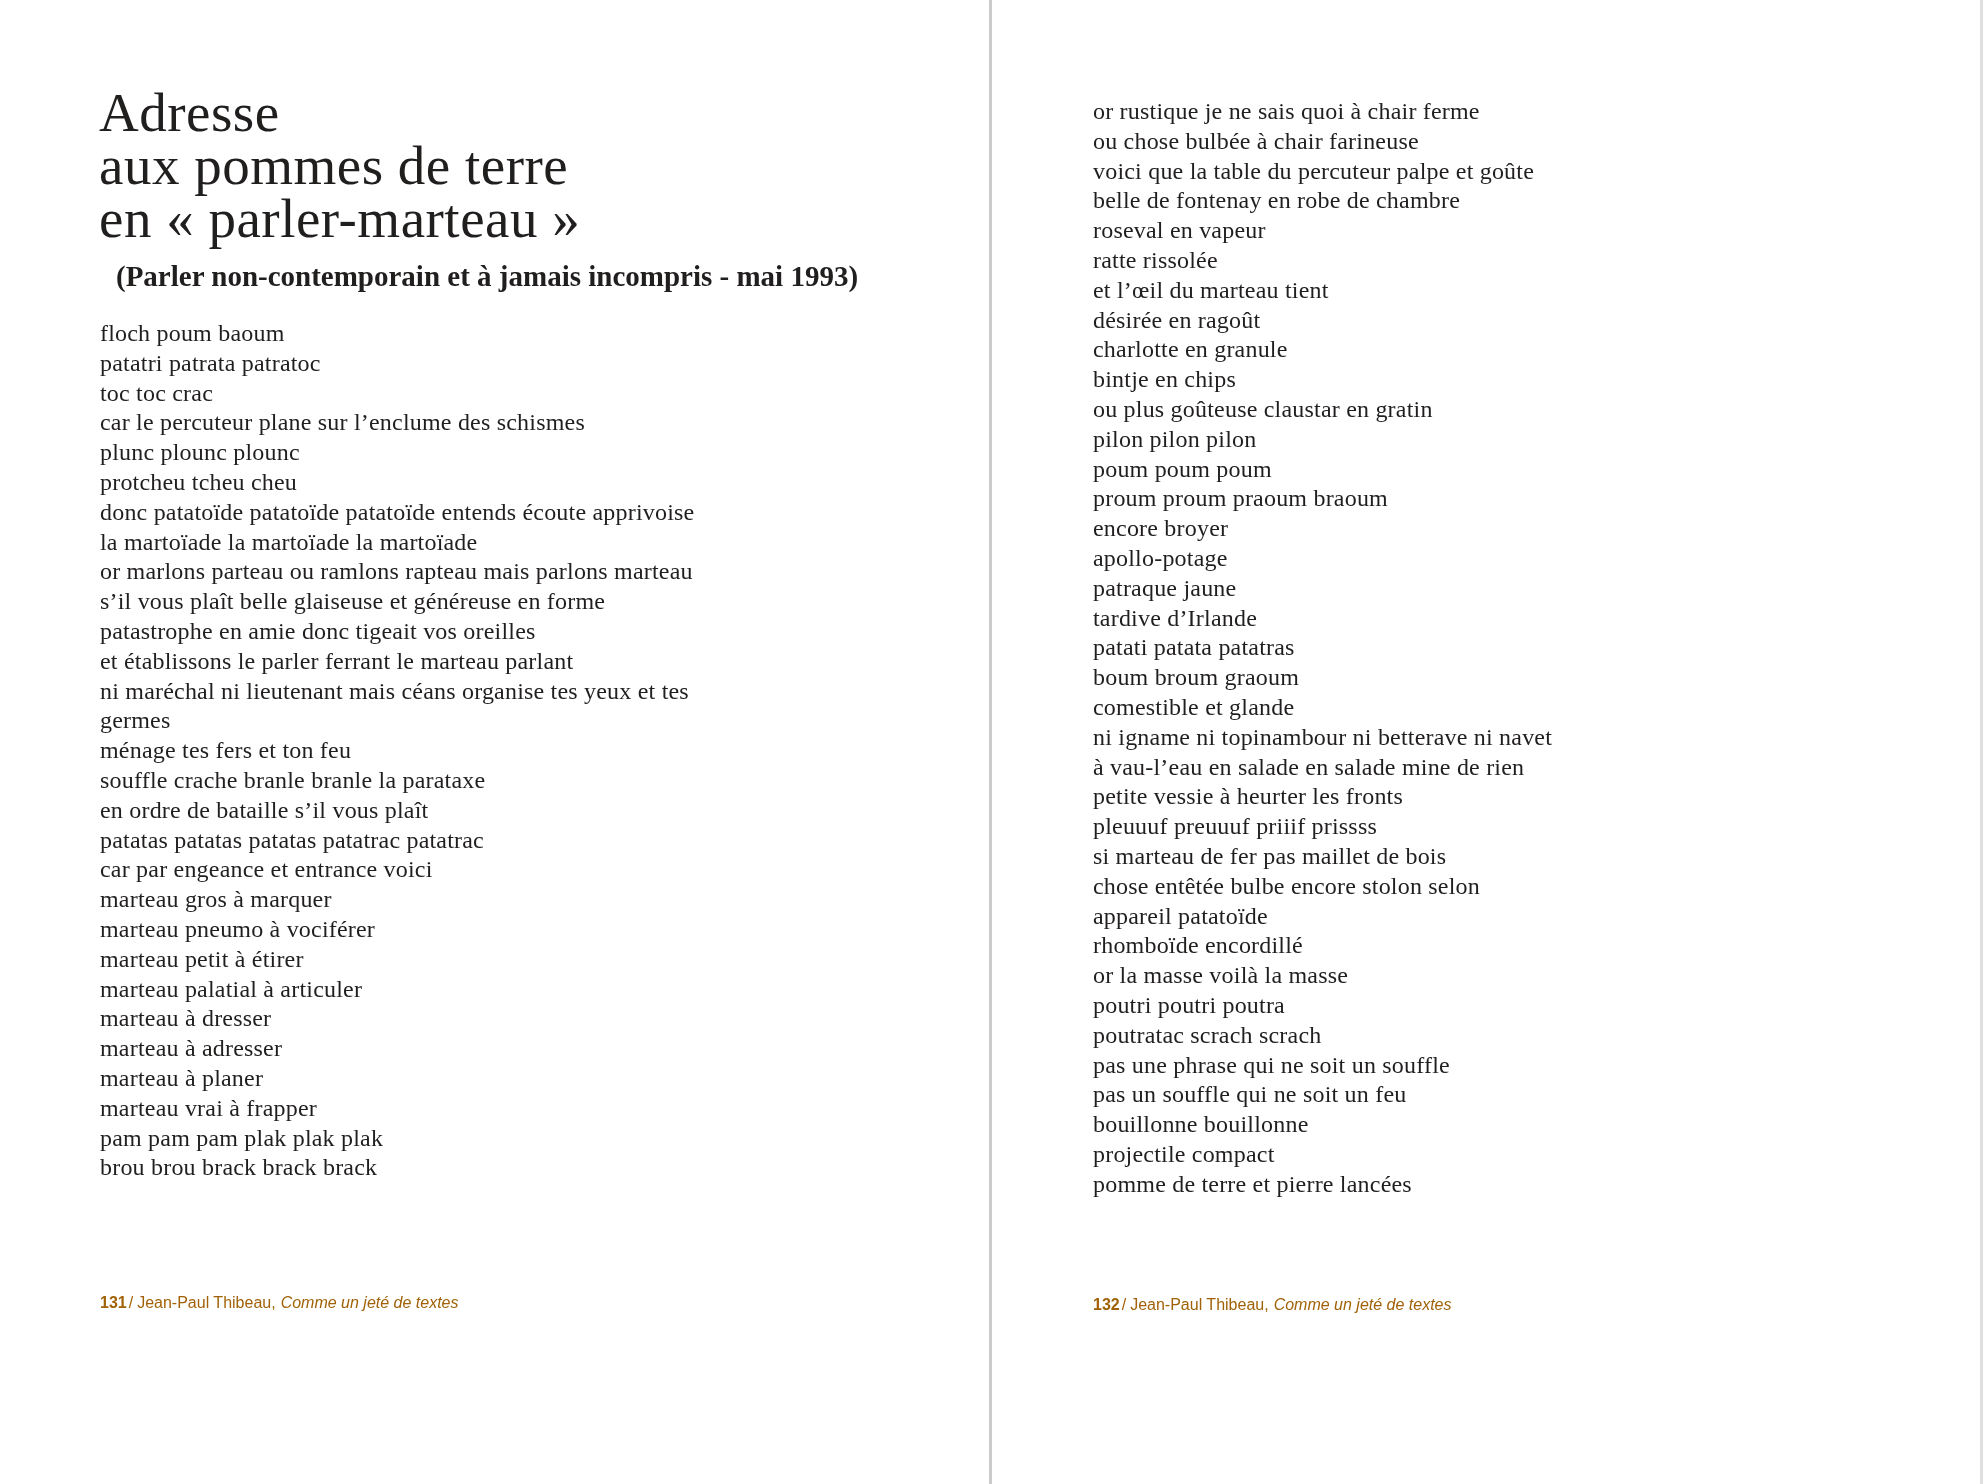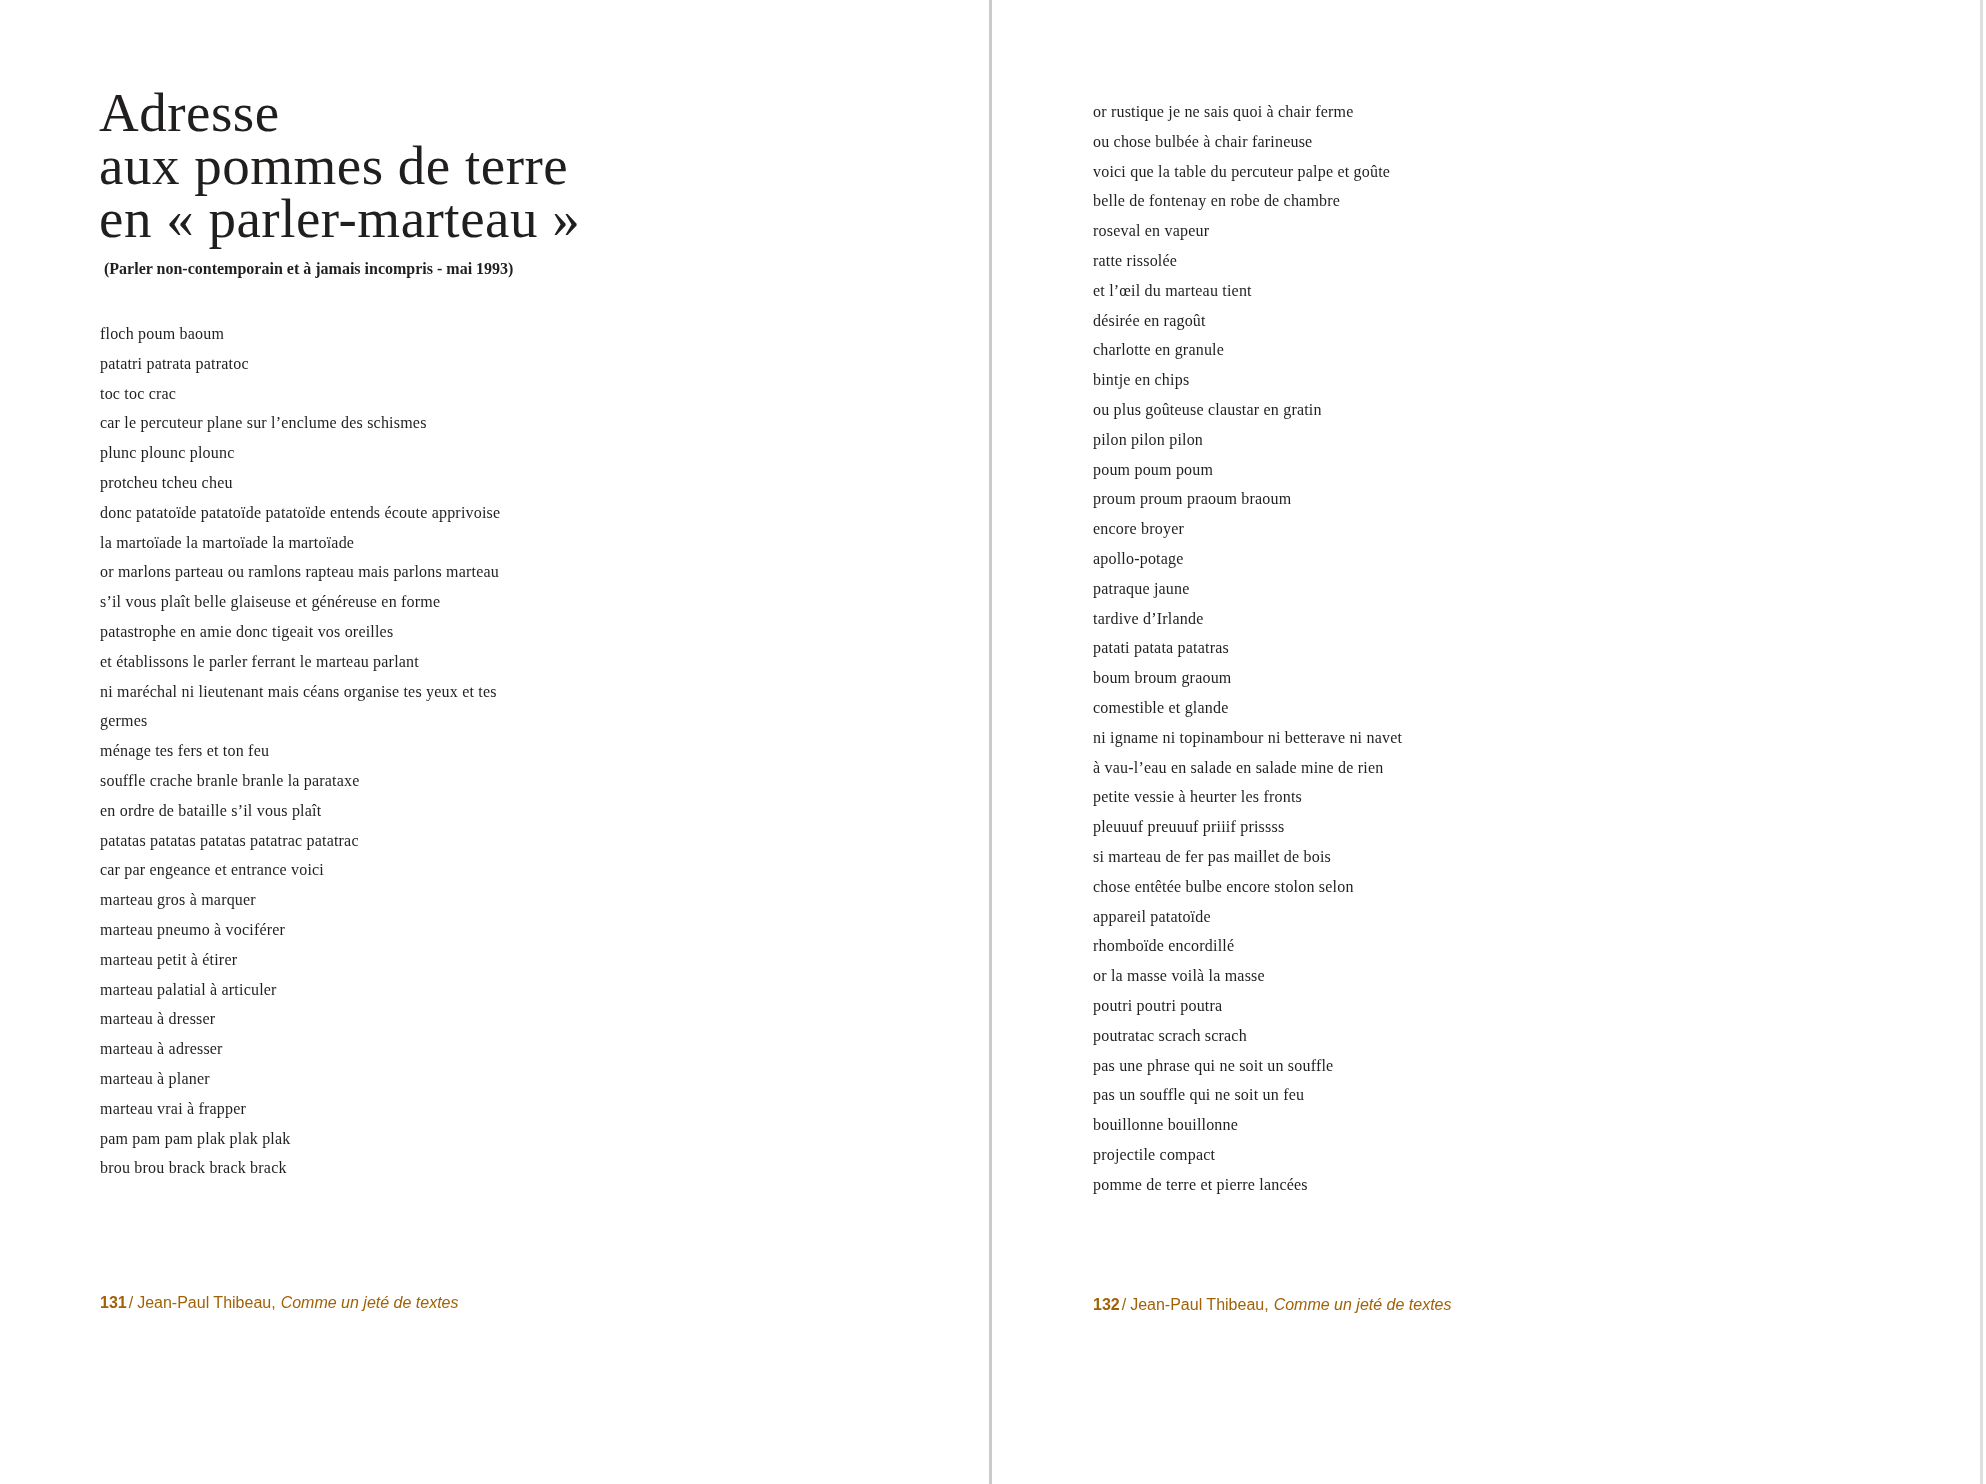--- a/index.html
+++ b/index.html
@@ -29,29 +29,29 @@
     top: 86px; left: 99px;
     margin: 0;
     font-size: 55px;
     line-height: 53px;
     font-weight: 400;
     letter-spacing: 0.5px;
     white-space: nowrap;
   }
   .subtitle {
     position: absolute;
-    top: 260px; left: 104px;
+    top: 260px; left: 116px;
     margin: 0;
-    font-size: 16px;
+    font-size: 29px;
     font-weight: 700;
     white-space: nowrap;
   }
   .poem {
     position: absolute;
-    font-size: 16px;
+    font-size: 24px;
     line-height: 29.8px;
     letter-spacing: 0.2px;
   }
   .poem .poem-line { white-space: nowrap; }
   .poem-left { top: 297px; left: 100px; margin-top: 22px; }
   .poem-right { top: 97px; left: 1093px; }
   
   .poem-left .poem-line:nth-child(14) { word-spacing: 5px; }
   .footer {
     position: absolute;

